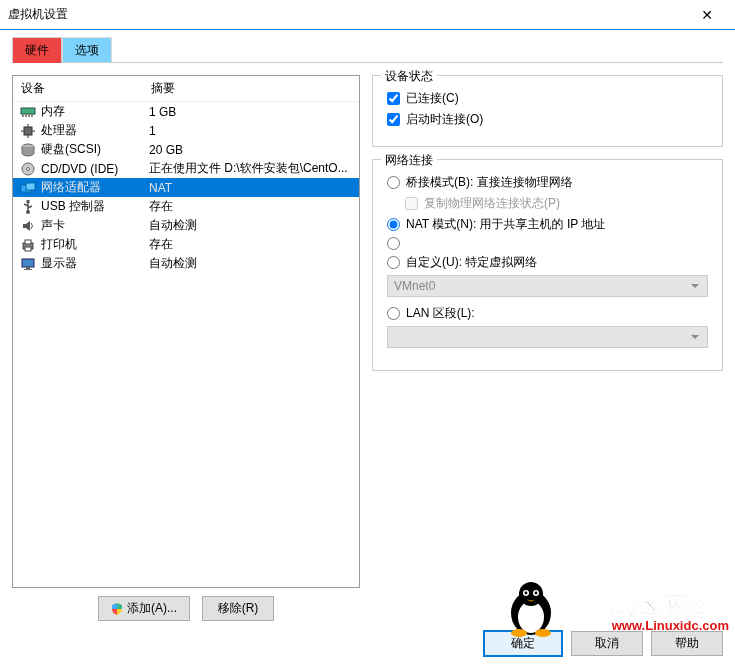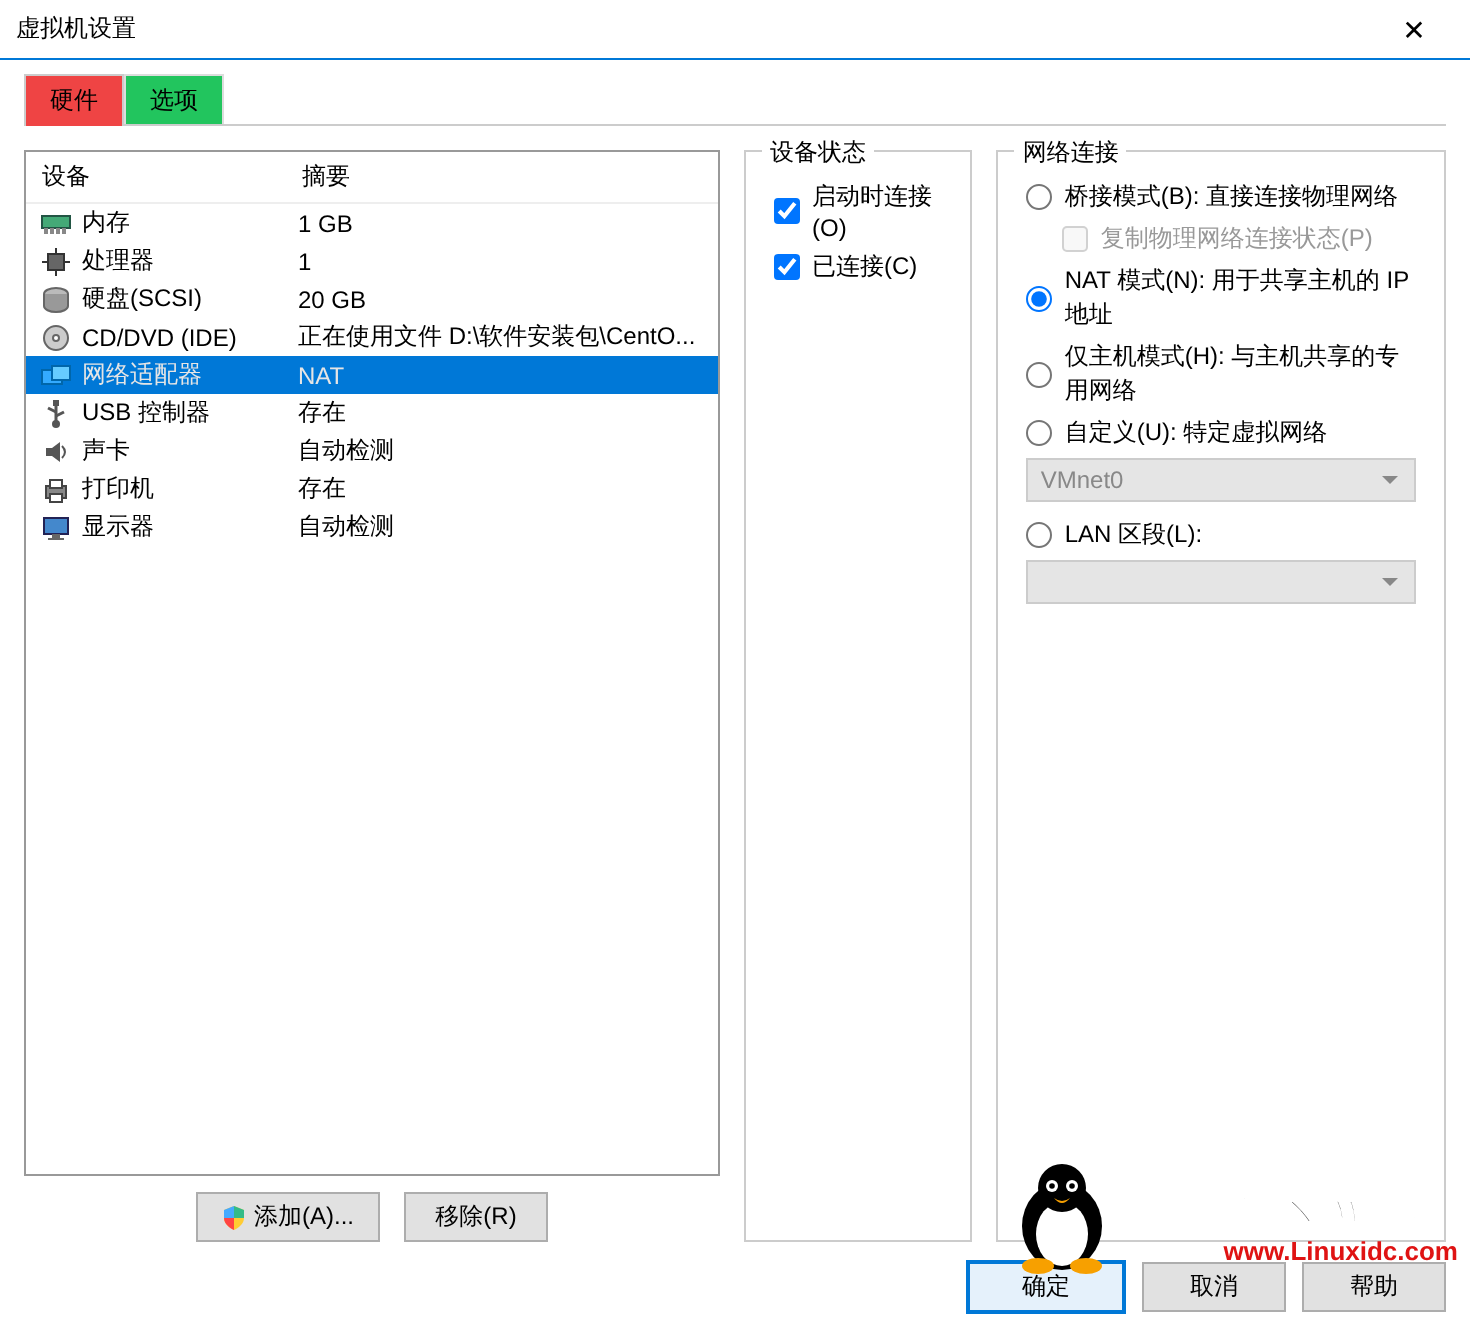--- a/index.html
+++ b/index.html
@@ -2,37 +2,37 @@
 <html><head>
 <meta charset="utf-8">
 <style>
 * { box-sizing: border-box; font-family: "Microsoft YaHei", "Segoe UI", Tahoma, sans-serif; font-size: 12px; }
 body { margin: 0; padding: 0; background: #fff; width: 735px; height: 665px; overflow: hidden; position: relative; }
 .titlebar { height: 30px; border-bottom: 1px solid #0078d7; display: flex; align-items: center; padding: 0 8px; position: relative; }
 .titlebar .title { flex: 1; }
 .titlebar .close { width: 40px; text-align: center; font-size: 14px; font-family: Arial; cursor: pointer; }
 .tabs { display: flex; padding: 6px 12px 0 12px; }
 .tab { padding: 4px 12px; border: 1px solid #ccc; border-bottom: none; background: #ef4444; position: relative; top: 1px; z-index: 2; }
-.tab.inactive { background: #22c55e; border-color: #ddd; z-index: 0; }
+.tab.inactive { background: #7dd3fc; border-color: #ddd; z-index: 0; }
 .tab-underline { border-bottom: 1px solid #ccc; margin: 0 12px; position: relative; top: 0px; }
 .content { display: flex; padding: 12px; gap: 12px; height: 570px; }
 .left-panel { width: 348px; display: flex; flex-direction: column; }
 .device-list { flex: 1; border: 1px solid #999; overflow: hidden; }
 .device-header { display: flex; padding: 4px 8px; border-bottom: 1px solid #eee; }
 .device-header .col1 { width: 130px; }
 .device-row { display: flex; align-items: center; padding: 2px 6px; height: 19px; }
 .device-row.selected { background: #0078d7; color: #e5e5e5; }
 .device-row .icon { width: 18px; height: 16px; display: inline-flex; align-items: center; justify-content: center; margin-right: 4px; }
 .device-row .name { width: 108px; white-space: nowrap; overflow: hidden; }
 .device-row .summary { flex: 1; white-space: nowrap; overflow: hidden; text-overflow: ellipsis; }
 .left-buttons { display: flex; justify-content: center; gap: 12px; padding: 8px 0 0 0; }
 .btn { padding: 3px 12px; border: 1px solid #adadad; background: #e1e1e1; cursor: pointer; min-width: 72px; text-align: center; display: inline-flex; align-items: center; justify-content: center; gap: 4px; }
 .shield { display: inline-block; width: 12px; height: 12px; }
 .shield svg { width: 12px; height: 12px; }
-.right-panel { flex: 1; display: flex; flex-direction: row; gap: 12px; }
+.right-panel { flex: 1; display: flex; flex-direction: column; gap: 12px; }
 .group { border: 1px solid #ccc; padding: 10px 14px 14px 14px; position: relative; }
 .group-title { position: absolute; top: -8px; left: 8px; background: #fff; padding: 0 4px; }
 .checkbox-row, .radio-row { display: flex; align-items: center; gap: 6px; margin: 4px 0; }
 .checkbox-row input, .radio-row input { margin: 0; }
 .indent { margin-left: 18px; }
 .select-disabled { width: 100%; padding: 3px 6px; background: #e5e5e5; border: 1px solid #ccc; color: #888; margin: 4px 0 8px 0; position: relative; }
 .select-disabled::after { content: ""; position: absolute; right: 8px; top: 8px; border: 4px solid transparent; border-top-color: #888; }
 .right-buttons { display: flex; justify-content: flex-end; gap: 10px; }
 .footer { position: absolute; bottom: 8px; right: 12px; display: flex; gap: 8px; align-items: center; }
 .footer .btn.primary { border: 2px solid #0078d7; background: #e5f1fb; min-width: 80px; }
@@ -183,45 +183,44 @@
       </div>
       <div class="btn">移除(R)</div>
     </div>
   </div>
 
   <div class="right-panel">
     <div class="group">
       <span class="group-title">设备状态</span>
       <label class="checkbox-row">
         <input type="checkbox" checked="" style="">
-        <span>启动时连接(O)</span>
+        <span>已连接(C)</span>
       </label>
       <label class="checkbox-row">
         <input type="checkbox" checked="" style="">
-        <span>已连接(C)</span>
+        <span>启动时连接(O)</span>
       </label>
     </div>
 
     <div class="group">
       <span class="group-title">网络连接</span>
       <label class="radio-row">
         <input type="radio" name="netmode" style="">
         <span>桥接模式(B): 直接连接物理网络</span>
       </label>
       <label class="checkbox-row indent">
         <input type="checkbox" disabled="" style="">
         <span class="disabled-label">复制物理网络连接状态(P)</span>
       </label>
       <label class="radio-row">
         <input type="radio" name="netmode" checked="" style="">
         <span>NAT 模式(N): 用于共享主机的 IP 地址</span>
       </label>
       <label class="radio-row">
         <input type="radio" name="netmode" style="">
-        <span>仅主机模式(H): 与主机共享的专用网络</span>
       </label>
       <label class="radio-row">
         <input type="radio" name="netmode" style="">
         <span>自定义(U): 特定虚拟网络</span>
       </label>
       <div class="select-disabled indent">VMnet0</div>
       <label class="radio-row">
         <input type="radio" name="netmode" style="">
         <span>LAN 区段(L):</span>
       </label>

